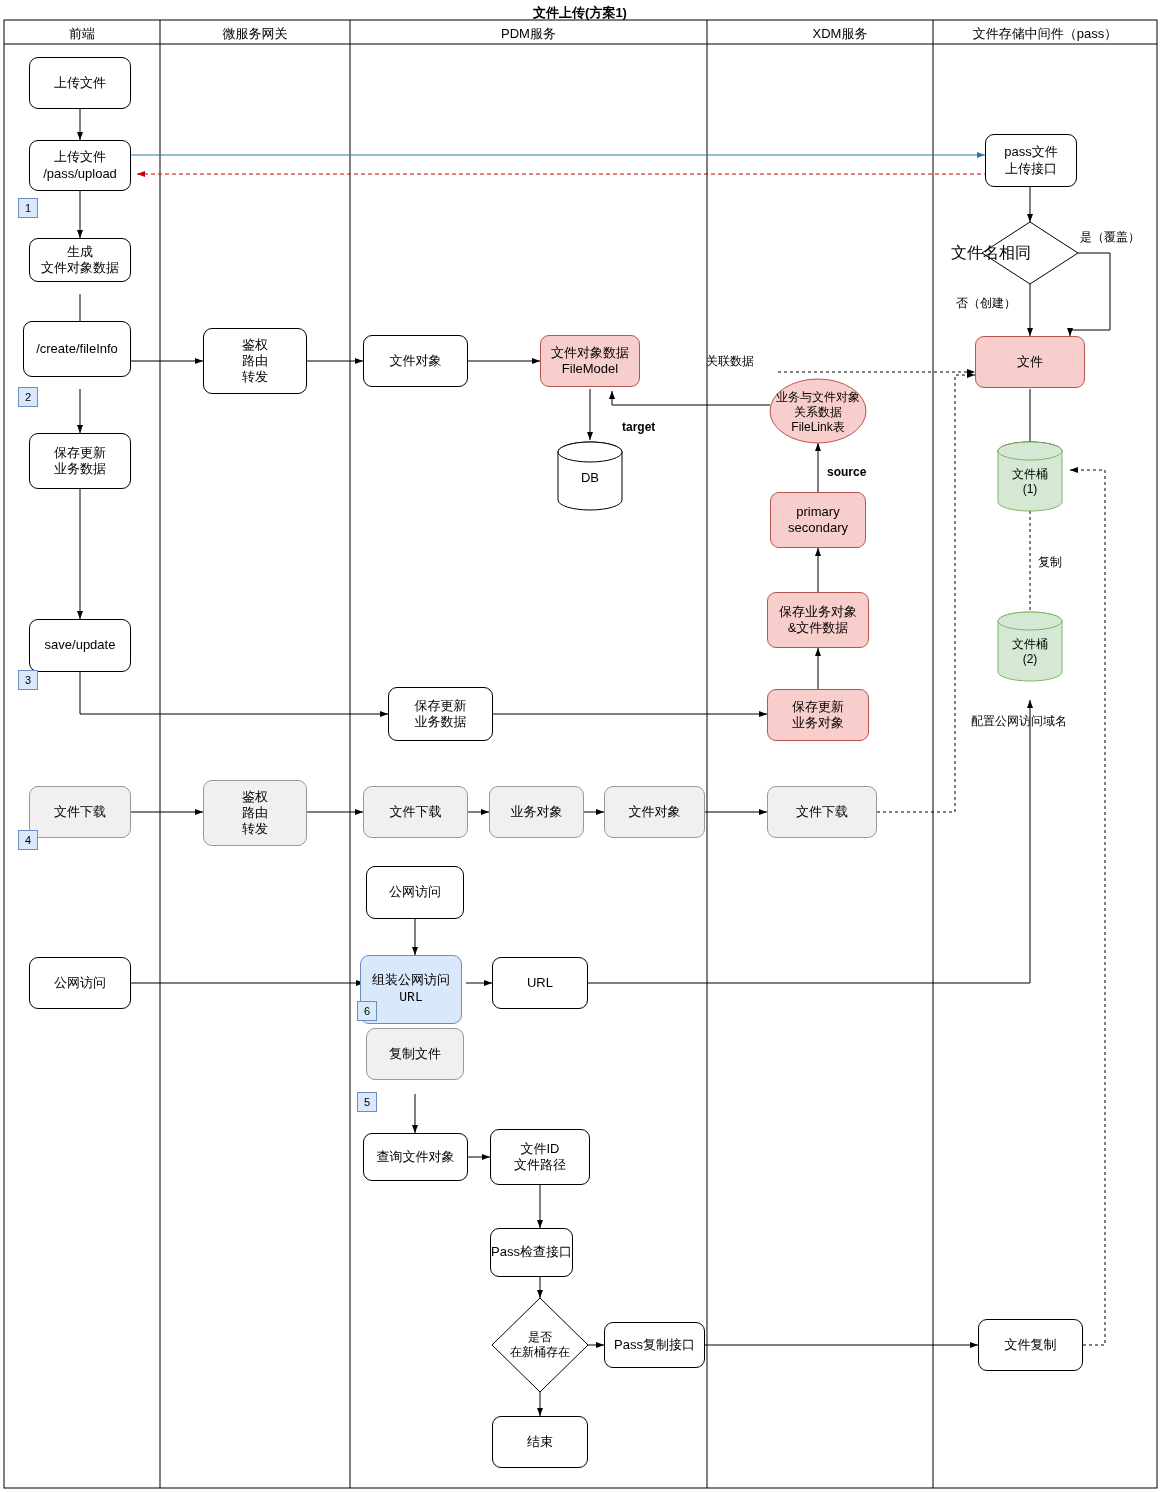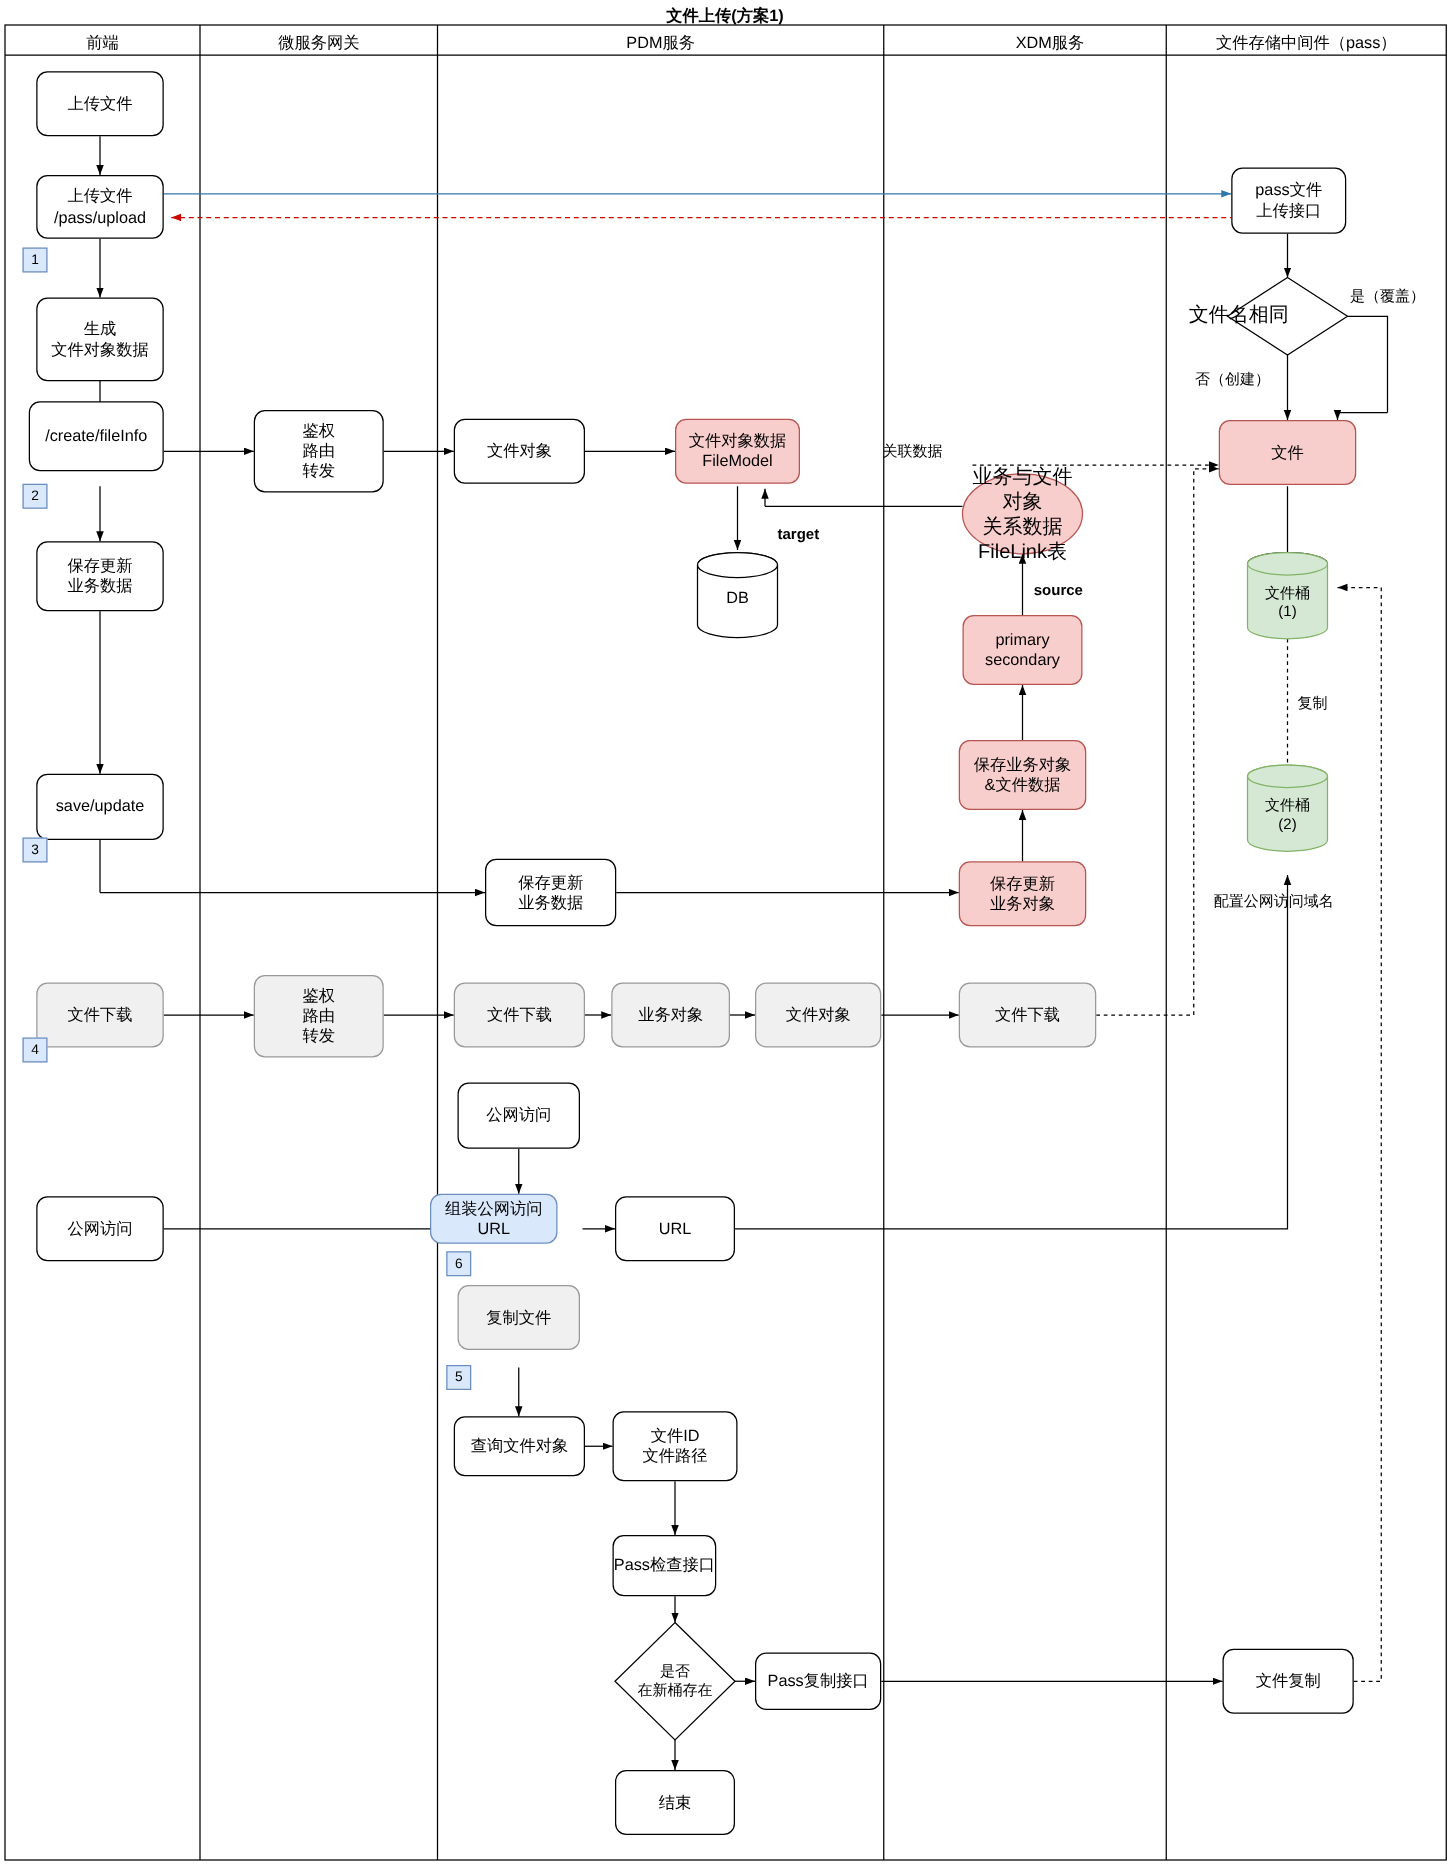--- a/index.html
+++ b/index.html
@@ -147,21 +147,21 @@
   <div class="lane-label" style="left:160px;top:25px;width:190px;">微服务网关</div>
   <div class="lane-label" style="left:350px;top:25px;width:357px;">PDM服务</div>
   <div class="lane-label" style="left:707px;top:25px;width:266px;">XDM服务</div>
   <div class="lane-label" style="left:933px;top:25px;width:224px;">文件存储中间件（pass）</div>
 
   <div class="node rounded plain" style="left:29px;top:57px;width:102px;height:52px;white-space:pre-line;">上传文件</div>
   <div class="node rounded plain" style="left:29px;top:140px;width:102px;height:51px;white-space:pre-line;">上传文件
 /pass/upload</div>
   <div class="badge" style="left:18px;top:198px;">1</div>
 
-  <div class="node rounded plain" style="left:29px;top:238px;width:102px;height:67px;white-space:pre-line;">生成
+  <div class="node rounded plain" style="left:29px;top:238px;width:102px;height:44px;white-space:pre-line;">生成
 文件对象数据</div>
 
   <div class="node rounded plain" style="left:23px;top:321px;width:108px;height:56px;white-space:pre-line;">/create/fileInfo</div>
   <div class="badge" style="left:18px;top:387px;">2</div>
 
   <div class="node rounded plain" style="left:29px;top:433px;width:102px;height:56px;white-space:pre-line;">保存更新
 业务数据</div>
 
   <div class="node rounded plain" style="left:29px;top:619px;width:102px;height:53px;white-space:pre-line;">save/update</div>
   <div class="badge" style="left:18px;top:670px;">3</div>
@@ -186,38 +186,38 @@
   <div class="node" style="left:558px;top:465px;width:64px;height:26px;border:none;background:transparent;">DB</div>
 
   <div class="node rounded plain" style="left:388px;top:687px;width:105px;height:54px;white-space:pre-line;">保存更新
 业务数据</div>
 
   <div class="node rounded grey" style="left:363px;top:786px;width:105px;height:52px;white-space:pre-line;">文件下载</div>
   <div class="node rounded grey" style="left:489px;top:786px;width:95px;height:52px;white-space:pre-line;">业务对象</div>
   <div class="node rounded grey" style="left:604px;top:786px;width:101px;height:52px;white-space:pre-line;">文件对象</div>
 
   <div class="node rounded plain" style="left:366px;top:866px;width:98px;height:53px;white-space:pre-line;">公网访问</div>
-  <div class="node rounded blue" style="left:344px;top:955px;width:102px;height:40px;white-space:pre-line;">组装公网访问
+  <div class="node rounded blue" style="left:360px;top:955px;width:102px;height:69px;white-space:pre-line;font-family:Liberation Mono, monospace;">组装公网访问
 URL</div>
   <div class="badge" style="left:357px;top:1001px;">6</div>
   <div class="node rounded plain" style="left:492px;top:957px;width:96px;height:52px;white-space:pre-line;">URL</div>
 
   <div class="node rounded grey" style="left:366px;top:1028px;width:98px;height:52px;white-space:pre-line;">复制文件</div>
   <div class="badge" style="left:357px;top:1092px;">5</div>
 
   <div class="node rounded plain" style="left:363px;top:1133px;width:105px;height:48px;white-space:pre-line;">查询文件对象</div>
   <div class="node rounded plain" style="left:490px;top:1129px;width:100px;height:56px;white-space:pre-line;">文件ID
 文件路径</div>
   <div class="node rounded plain" style="left:490px;top:1228px;width:83px;height:49px;white-space:pre-line;">Pass检查接口</div>
   <div class="node" style="left:496px;top:1320px;width:88px;height:50px;border:none;background:transparent;white-space:pre-line;font-size:12px;">是否
 在新桶存在</div>
   <div class="node rounded plain" style="left:604px;top:1322px;width:101px;height:46px;white-space:pre-line;">Pass复制接口</div>
   <div class="node rounded plain" style="left:492px;top:1416px;width:96px;height:52px;white-space:pre-line;">结束</div>
 
-  <div class="node" style="left:772px;top:382px;width:92px;height:60px;border:none;background:transparent;white-space:pre-line;font-size:16px;">业务与文件对象
+  <div class="node" style="left:772px;top:382px;width:92px;height:60px;border:none;background:transparent;white-space:pre-line;font-size:12px;">业务与文件对象
 关系数据
 FileLink表</div>
   <div class="lbl b" style="left:827px;top:465px;">source</div>
   <div class="lbl" style="left:706px;top:353px;">关联数据</div>
 
   <div class="node rounded pink" style="left:770px;top:492px;width:96px;height:56px;white-space:pre-line;">primary
 secondary</div>
   <div class="node rounded pink" style="left:767px;top:592px;width:102px;height:56px;white-space:pre-line;">保存业务对象
 &amp;文件数据</div>
   <div class="node rounded pink" style="left:767px;top:689px;width:102px;height:52px;white-space:pre-line;">保存更新

